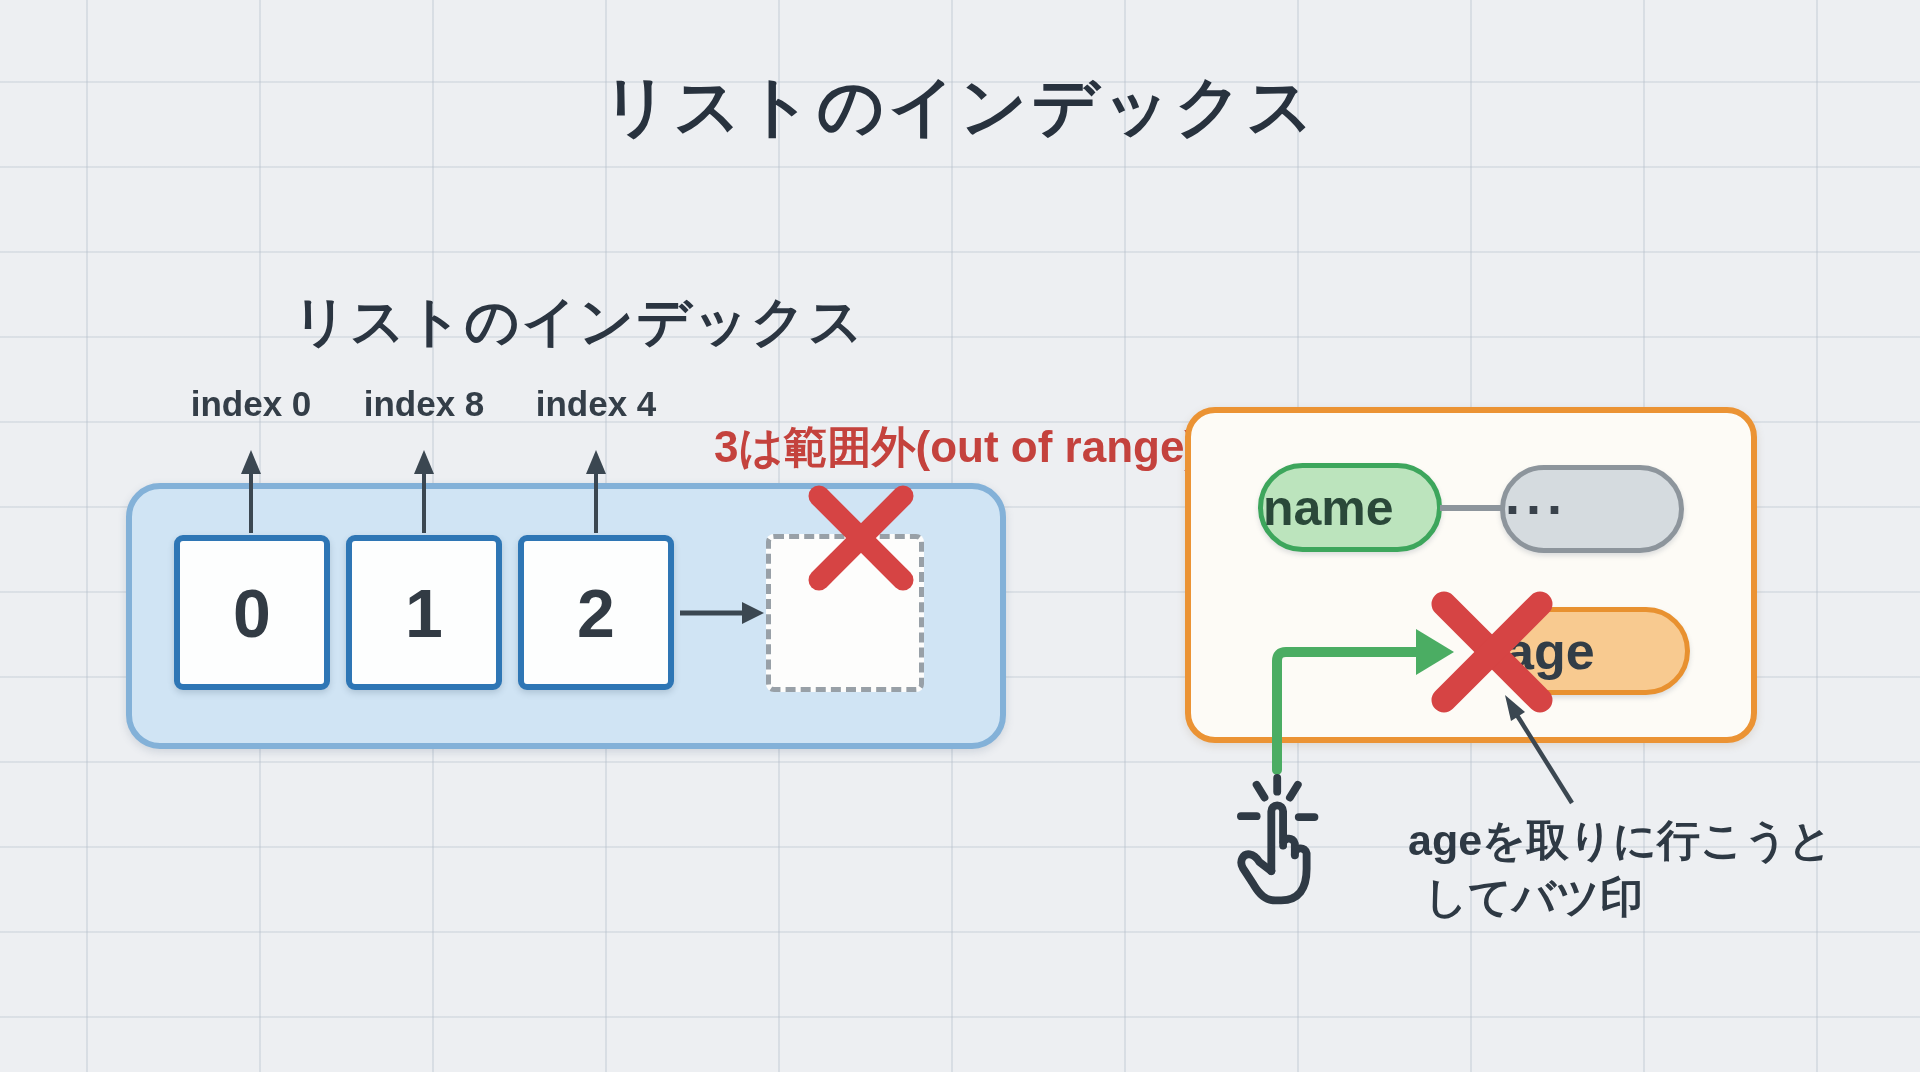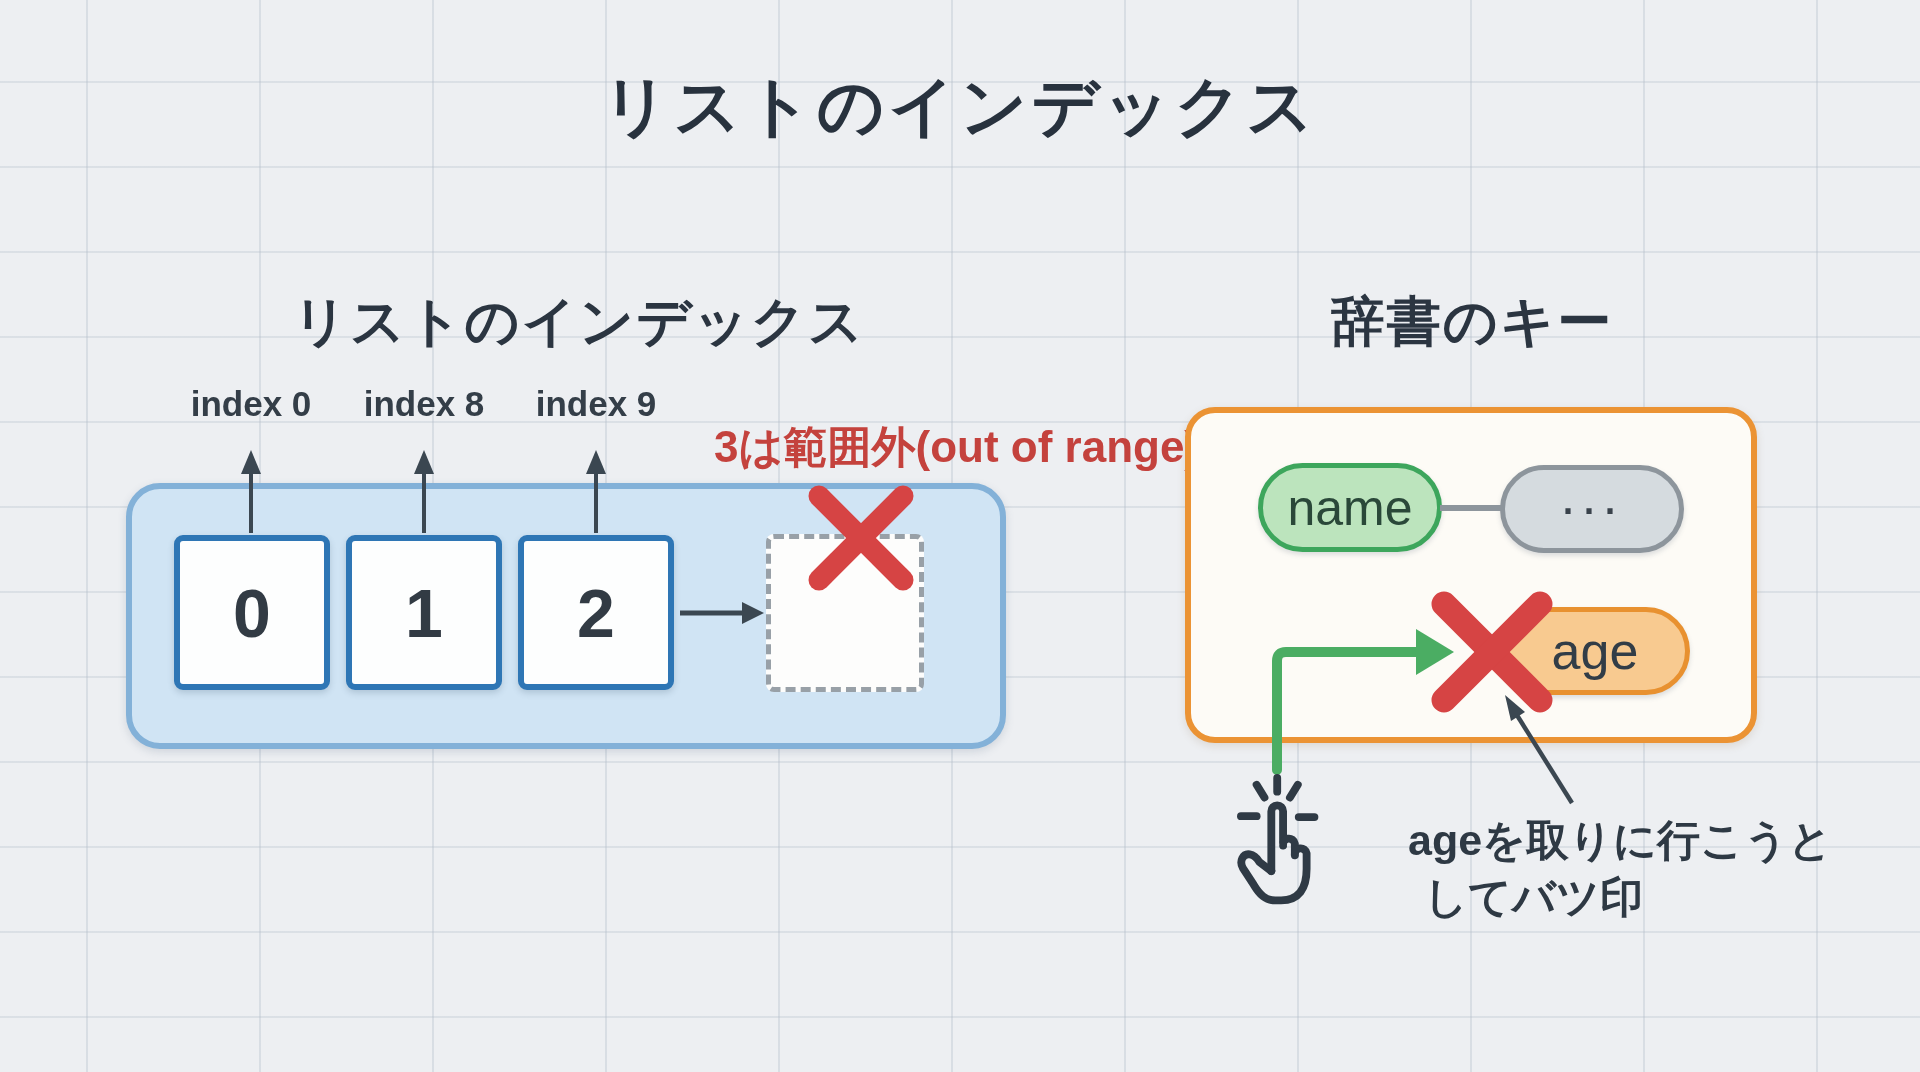--- a/index.html
+++ b/index.html
@@ -50,22 +50,22 @@
   .dashed-cell{
     left:766px;top:534px;width:148px;height:148px;
     background:#fdfdfc;border:5px dashed #98a0a7;border-radius:8px;
   }
   .dict-container{
     left:1185px;top:407px;width:560px;height:324px;
     background:#fdfbf6;border:6px solid #eb9334;border-radius:30px;
     box-shadow:0 3px 8px rgba(120,90,50,0.15);
   }
   .pill{
-    display:flex;align-items:center;justify-content:center;
-    border-radius:46px;font-weight:400;
+    display:flex;align-items:center;
+    border-radius:46px;font-weight:700;
     box-shadow:0 3px 5px rgba(70,90,110,0.18);
   }
   .pill-name{
     left:1258px;top:463px;width:174px;height:79px;
     background:#bce4bd;border:5px solid #3da65c;
     font-size:50px;color:#2a4839;
   }
   .pill-ellipsis{
     left:1500px;top:465px;width:174px;height:78px;
     background:#d5dbdf;border:5px solid #8d959c;
@@ -86,25 +86,24 @@
   svg.overlay{position:absolute;inset:0;pointer-events:none;}
 </style>
 </head>
 <body>
 
 <div class="canvas">
 
   <div class="abs title">リストのインデックス</div>
 
   <div class="abs section-heading" style="left:550px;margin-left:29px;">リストのインデックス</div>
-  <div class="abs section-heading" style="left:1472px;">辞書のキー</div>
 
   <div class="abs index-label" style="left:251px;">index 0</div>
   <div class="abs index-label" style="left:424px;">index 8</div>
-  <div class="abs index-label" style="left:596px;">index 9</div>
+  <div class="abs index-label" style="left:596px;">index 4</div>
 
   <div class="abs error-label">3は範囲外(out of range)</div>
 
   <div class="abs list-container"></div>
 
   <div class="abs list-cell" style="left:174px;">
     <span>0</span>
   </div>
   <div class="abs list-cell" style="left:346px;">
     <span>1</span>

